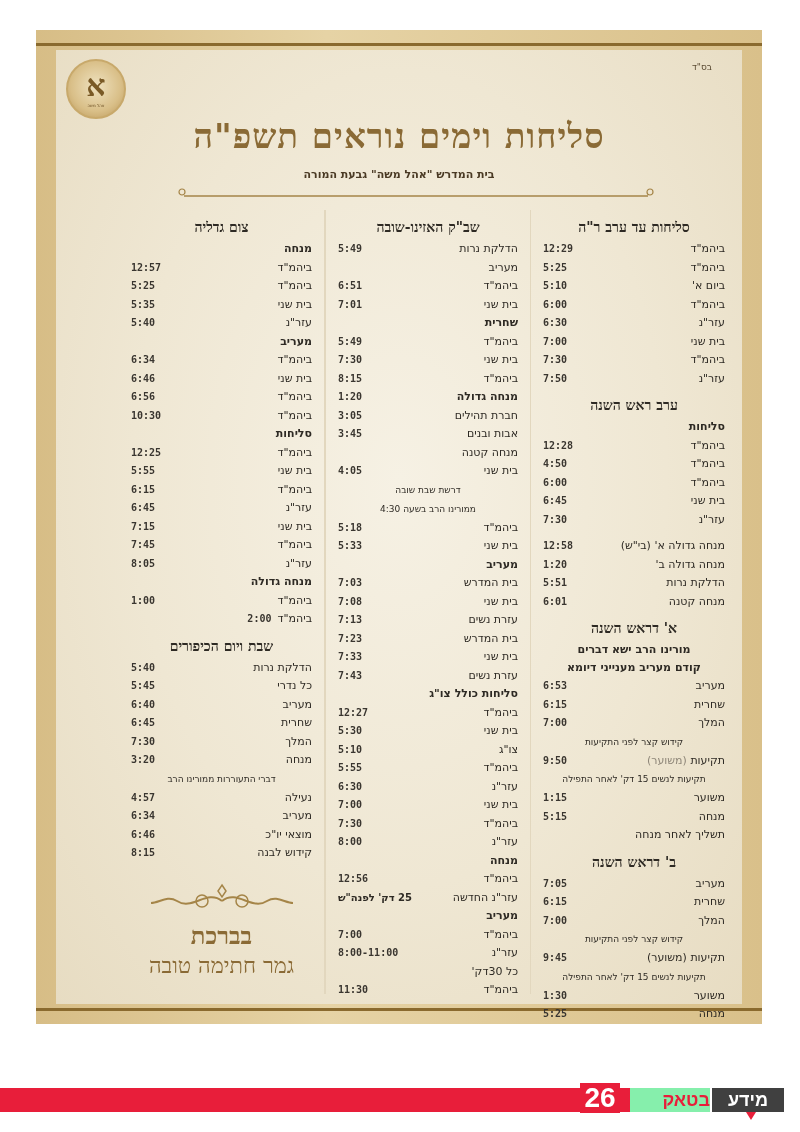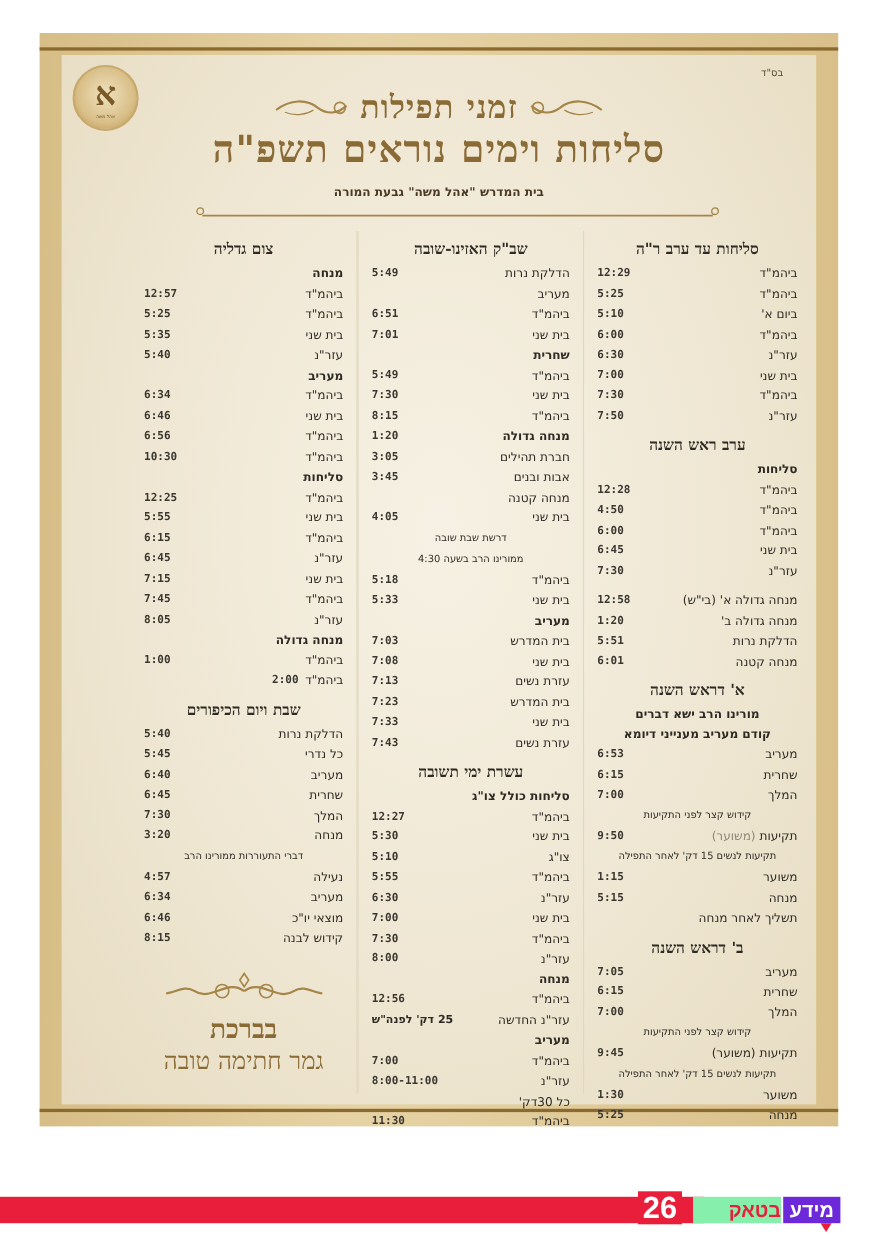--- a/index.html
+++ b/index.html
@@ -51,51 +51,38 @@
   .gap { height: 8px; }
 
   .blessing { margin-top: 18px; text-align: center; }
   .blessing-orn { width: 150px; height: 34px; display: block; margin: 0 auto 6px auto; }
   .blessing-1 { font-family: "DejaVu Serif", serif; font-size: 24px; font-weight: bold; color: #8a6a35; line-height: 30px; }
   .blessing-2 { font-family: "DejaVu Serif", serif; font-size: 22px; font-weight: normal; color: #8a6a35; line-height: 30px; }
 
   .footer-bar { position: absolute; left: 0; top: 1088px; width: 640px; height: 24px; background: #e81e3a; }
   .page-num { position: absolute; left: 580px; top: 1083px; width: 40px; height: 30px; color: #ffffff; font-family: "Liberation Sans", sans-serif; font-size: 28px; font-weight: bold; line-height: 30px; background: #e81e3a; text-align: center; }
   .brand-white { position: absolute; left: 630px; top: 1088px; width: 80px; height: 24px; font-family: "Liberation Sans", sans-serif; font-size: 18px; font-weight: bold; color: #e81e3a; line-height: 24px; direction: rtl; text-align: right; background: #86efac; }
-  .brand-red { position: absolute; left: 712px; top: 1088px; width: 52px; height: 24px; background: #6d28d9; color: #ffffff; font-family: "Liberation Sans", sans-serif; font-size: 18px; font-weight: bold; line-height: 24px; text-align: center; direction: rtl; }
+  .brand-red { position: absolute; left: 712px; top: 1088px; width: 72px; height: 24px; background: #404040; color: #ffffff; font-family: "Liberation Sans", sans-serif; font-size: 18px; font-weight: bold; line-height: 24px; text-align: center; direction: rtl; }
   .brand-tail { position: absolute; left: 746px; top: 1112px; width: 0; height: 0; border-left: 5px solid transparent; border-right: 5px solid transparent; border-top: 8px solid #e81e3a; }
 </style>
 </head>
 <body>
 
 <div class="frame">
   <div class="top-line"></div>
   <div class="bottom-line"></div>
 
   <div class="paper">
     <div class="bsd">בס"ד</div>
 
     <div class="logo">
       <div class="logo-glyph">א</div>
       <div class="logo-caption">אהל משה</div>
     </div>
 
-    <div class="title-row">
-      <svg class="flourish" viewBox="0 0 70 20">
-        <path d="M2 12 C 15 2, 30 2, 40 10 C 48 16, 58 16, 66 8" fill="none" stroke="#a58548" stroke-width="2"></path>
-        <circle cx="60" cy="10" r="5" fill="none" stroke="#a58548" stroke-width="1.5"></circle>
-        <path d="M10 14 C 20 18, 30 16, 36 12" fill="none" stroke="#a58548" stroke-width="1"></path>
-      </svg>
-      <div class="title-1">זמני תפילות</div>
-      <svg class="flourish" viewBox="0 0 70 20">
-        <path d="M68 12 C 55 2, 40 2, 30 10 C 22 16, 12 16, 4 8" fill="none" stroke="#a58548" stroke-width="2"></path>
-        <circle cx="10" cy="10" r="5" fill="none" stroke="#a58548" stroke-width="1.5"></circle>
-        <path d="M60 14 C 50 18, 40 16, 34 12" fill="none" stroke="#a58548" stroke-width="1"></path>
-      </svg>
-    </div>
     <div class="title-2">סליחות וימים נוראים תשפ"ה</div>
     <div class="subtitle">בית המדרש "אהל משה" גבעת המורה</div>
     <svg class="rule" viewBox="0 0 480 10" preserveAspectRatio="none">
       <line x1="8" y1="8" x2="472" y2="8" stroke="#a58548" stroke-width="1.5"></line>
       <circle cx="6" cy="4" r="3" fill="none" stroke="#a58548" stroke-width="1.2"></circle>
       <circle cx="474" cy="4" r="3" fill="none" stroke="#a58548" stroke-width="1.2"></circle>
     </svg>
 
     <div class="columns">
 
@@ -316,21 +303,20 @@
           </div>
         <div class="row">
             <span class="lbl">בית שני</span>
             <span class="t">7:33</span>
           </div>
         <div class="row">
             <span class="lbl">עזרת נשים</span>
             <span class="t">7:43</span>
           </div>
 
-        <div class="sec-title">עשרת ימי תשובה</div>
         <div class="sub-head">סליחות כולל צו"ג</div>
         <div class="row">
             <span class="lbl">ביהמ"ד</span>
             <span class="t">12:27</span>
           </div>
         <div class="row">
             <span class="lbl">בית שני</span>
             <span class="t">5:30</span>
           </div>
         <div class="row">

